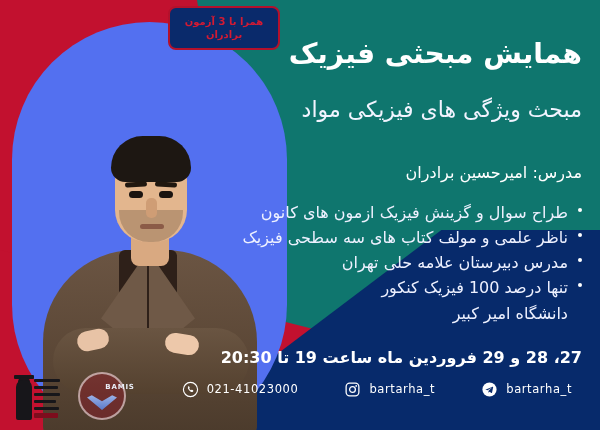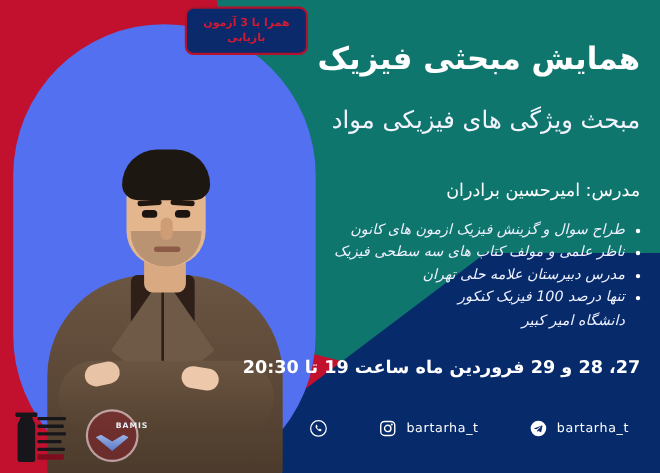--- a/index.html
+++ b/index.html
@@ -141,22 +141,22 @@
     font-size:22px;font-weight:normal;line-height:1.3;
     margin:0 0 38px 0;color:#f2f4ff;
   }
   .presenter{
     font-size:16px;line-height:1.3;margin:0 0 16px 0;color:#ffffff;
   }
   .bullets{
     list-style:none;margin:0;padding:0;
   }
   .bullets li{
-    font-size:13px;line-height:1.58;color:#eef1ff;
-    padding-right:14px;position:relative;white-space:nowrap;font-style:italic;
+    font-size:16px;line-height:1.58;color:#eef1ff;
+    padding-right:14px;position:relative;white-space:nowrap;
   }
   .bullets li::before{
     content:"";position:absolute;right:0;top:8px;
     width:4px;height:4px;border-radius:50%;background:#ffffff;
   }
   .bullets li.cont{white-space:nowrap;}
   .bullets li.cont::before{display:none;}
   .datetime{
     margin-top:22px;font-size:16px;font-weight:bold;color:#ffffff;
     direction:rtl;
@@ -240,21 +240,21 @@
     <div class="p-browL"></div>
     <div class="p-browR"></div>
     <div class="p-eyeL"></div>
     <div class="p-eyeR"></div>
     <div class="p-nose"></div>
     <div class="p-mouth"></div>
   </div>
 
   <div class="badge">
     <span>همرا با 3 آزمون</span>
-    <span>بازیابی</span>
+    <span>برادران</span>
   </div>
 
   <div class="content">
     <h1 class="title">همایش مبحثی فیزیک</h1>
     <div class="subtitle">مبحث ویژگی های فیزیکی مواد</div>
     <div class="presenter">مدرس: امیرحسین برادران</div>
     <ul class="bullets">
       <li>طراح سوال و گزینش فیزیک ازمون های کانون</li>
       <li>ناظر علمی و مولف کتاب های سه سطحی فیزیک</li>
       <li>مدرس دبیرستان علامه حلی تهران</li>
@@ -266,20 +266,21 @@
 
   <div class="contact">
 
     <div class="c-item">
       <span>
         <svg class="ic" viewBox="0 0 24 24" fill="none">
           <circle cx="12" cy="12" r="10" stroke="#ffffff" stroke-width="1.6"></circle>
           <path d="M8.6 7.6c.5-.5 1.2-.4 1.5.2l.7 1.3c.2.4.1.8-.2 1.1l-.5.5c.5 1.1 1.4 2 2.5 2.5l.5-.5c.3-.3.7-.4 1.1-.2l1.3.7c.6.3.7 1 .2 1.5l-.5.5c-.5.5-1.2.6-1.8.3-2.2-1-4-2.8-5-5-.3-.6-.2-1.3.3-1.8l-.1-.1z" fill="#ffffff"></path>
         </svg>
       </span>
+      <span class="c-txt">021-41023000</span>
     </div>
 
     <div class="c-item">
       <span>
         <svg class="ic" viewBox="0 0 24 24" fill="none">
           <rect x="3" y="3" width="18" height="18" rx="5" stroke="#ffffff" stroke-width="1.8"></rect>
           <circle cx="12" cy="12" r="4.1" stroke="#ffffff" stroke-width="1.8"></circle>
           <circle cx="17.2" cy="6.9" r="1.3" fill="#ffffff"></circle>
         </svg>
       </span>

